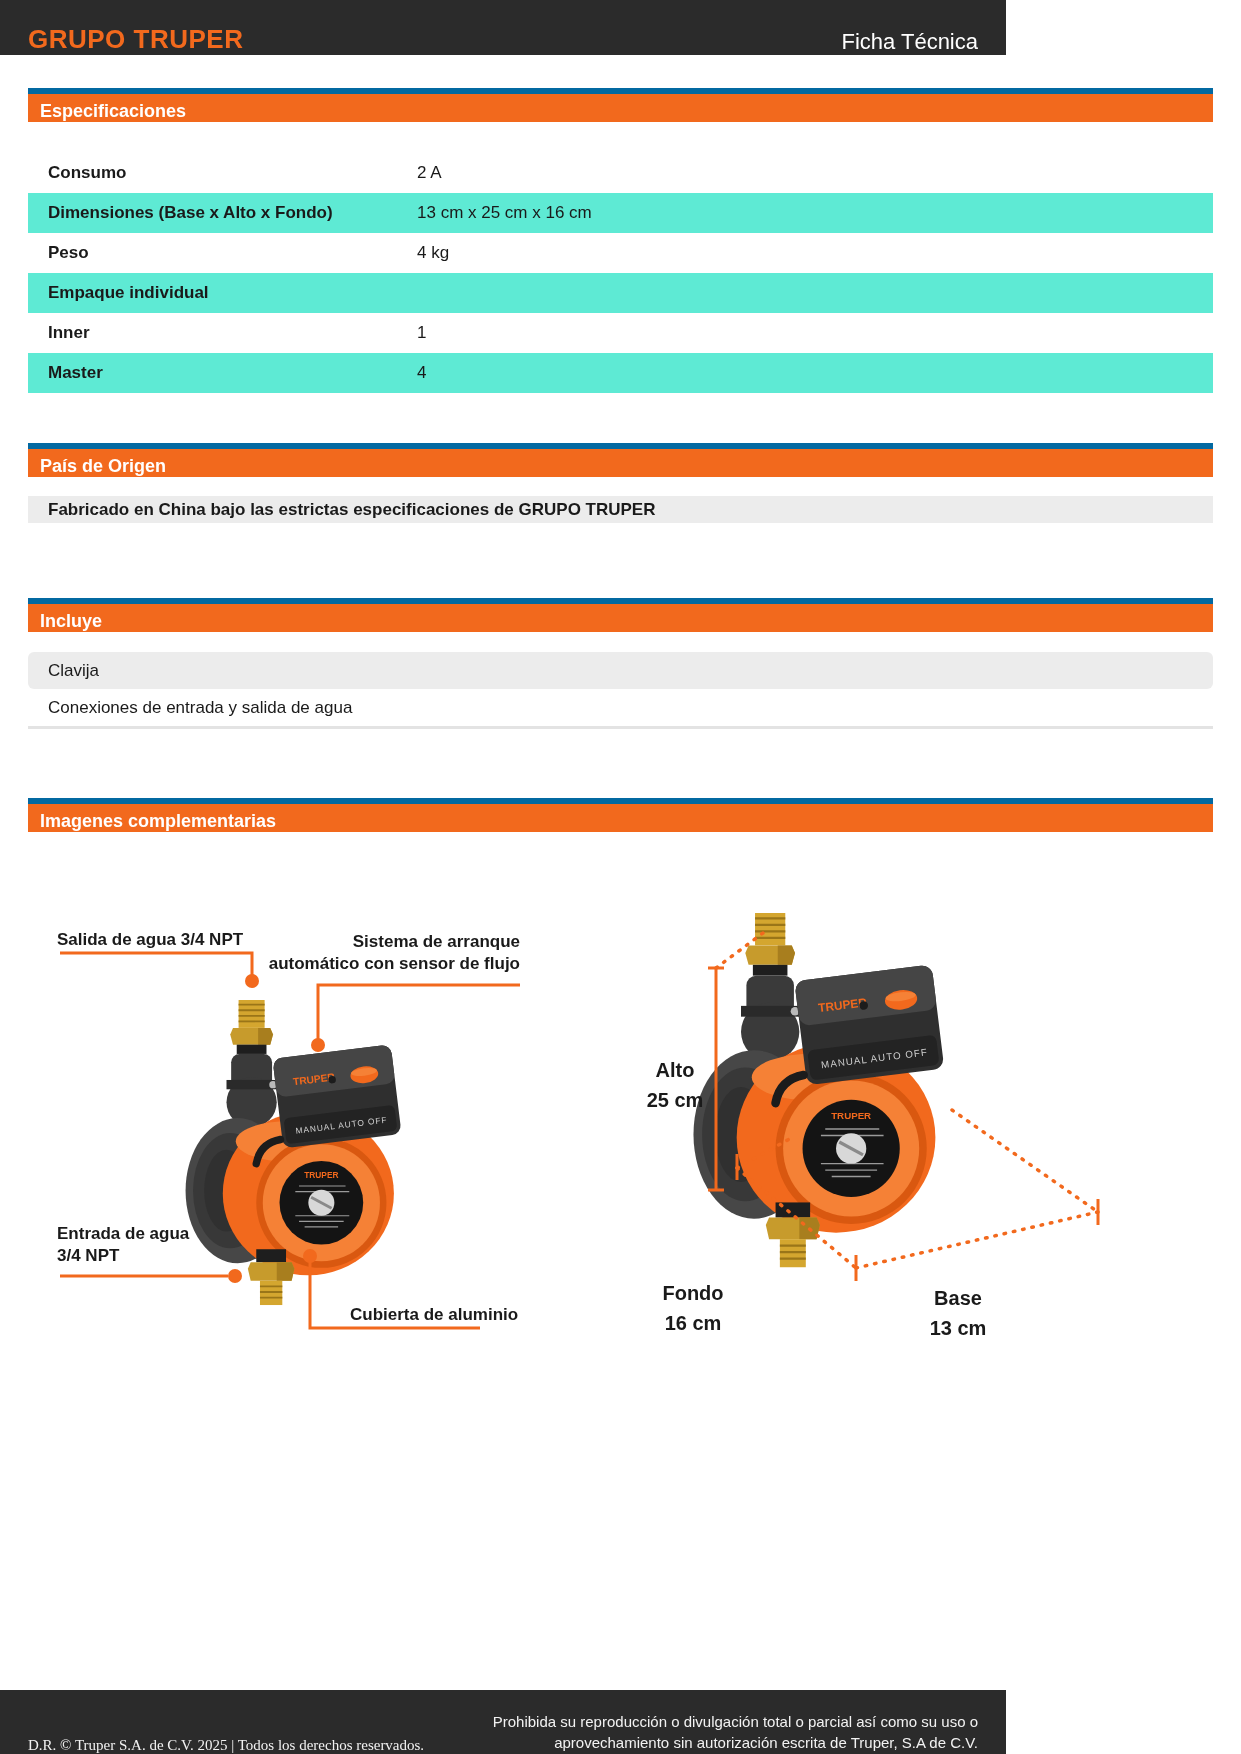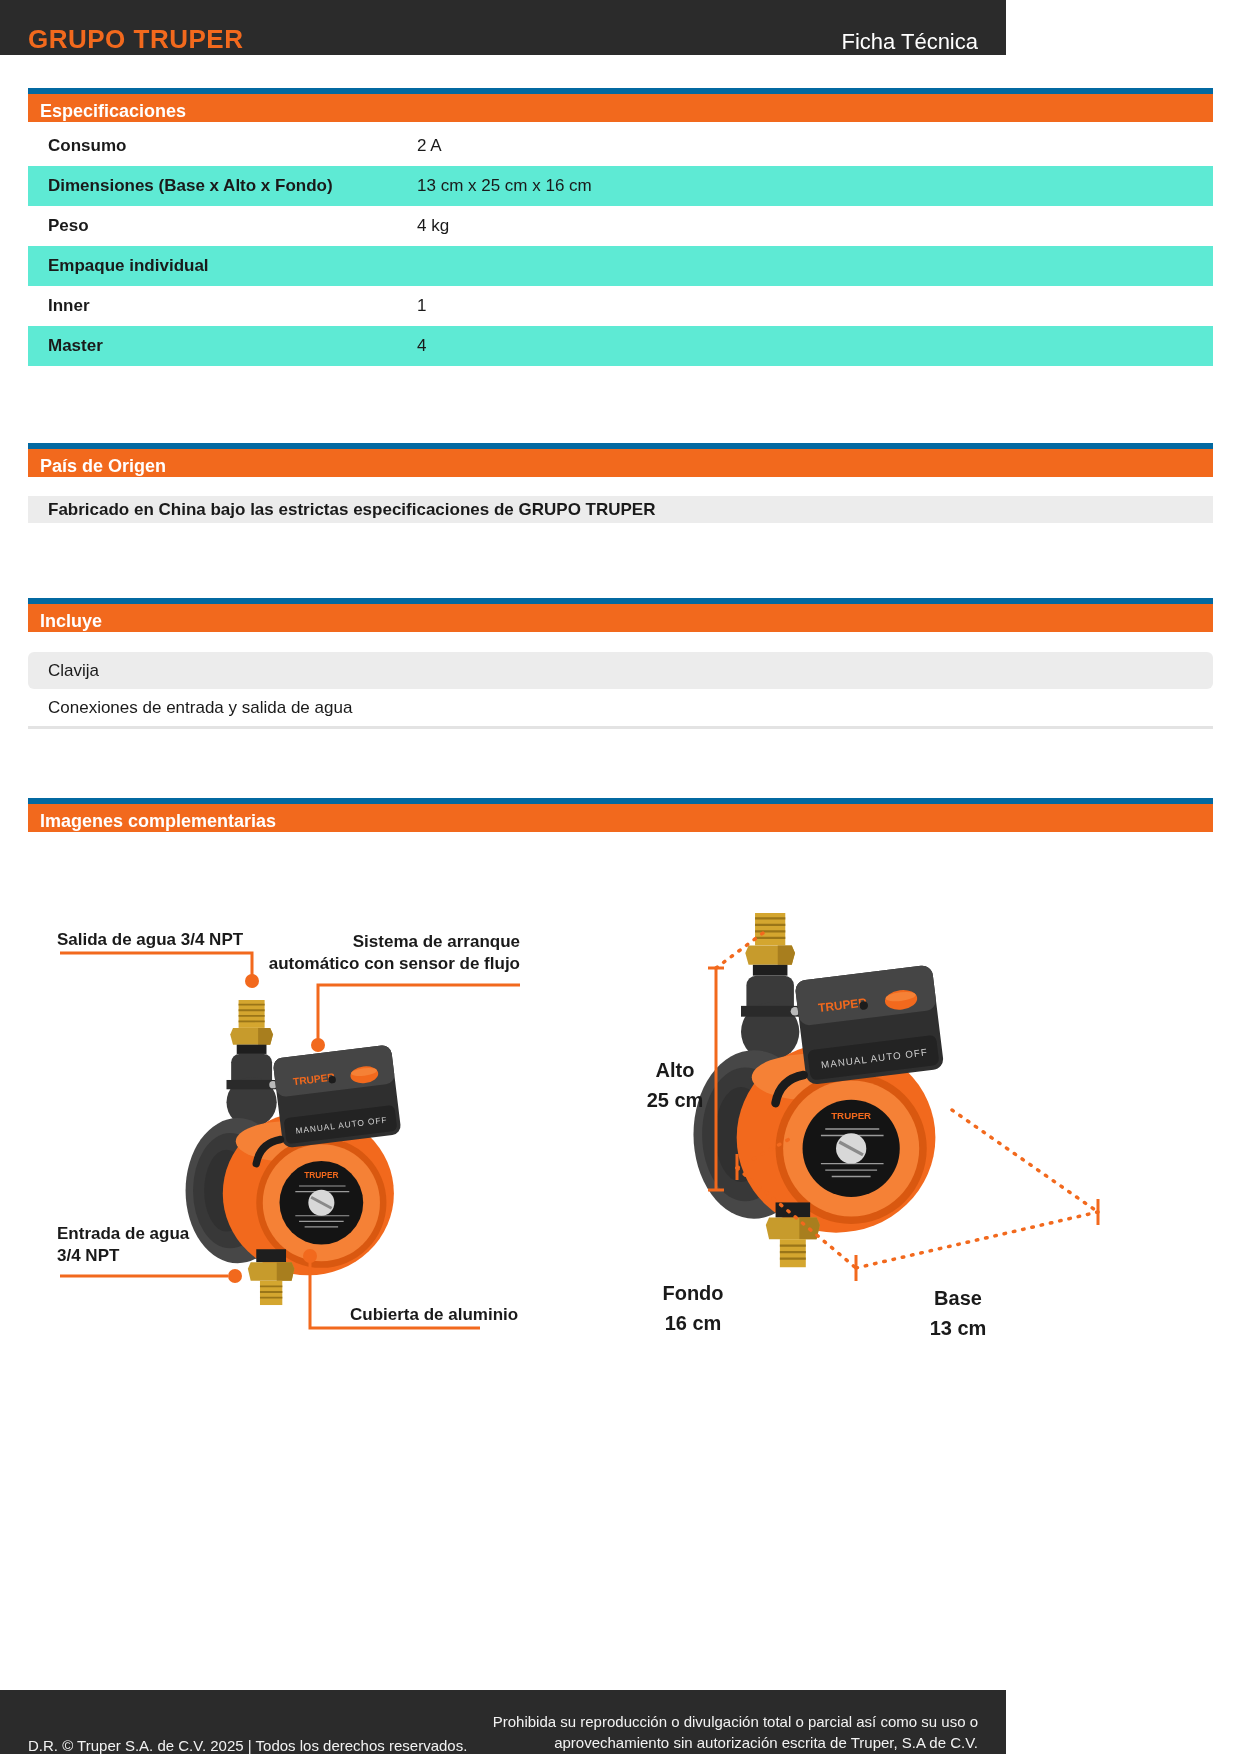--- a/index.html
+++ b/index.html
@@ -10,32 +10,32 @@
   
   .topbar, .footer {
     position:absolute; left:0; width:1006px; background:#2b2b2b;
     display:flex; align-items:flex-end; justify-content:space-between;
     box-sizing:border-box; padding:0 28px;
   }
   .topbar { top:0; height:55px; }
   .footer { top:1690px; height:64px; }
   .brand { color:#F2691D; font-weight:bold; font-size:26px; letter-spacing:0.5px; }
   .doctype { color:#ffffff; font-size:22px; font-weight:400; }
-  .footer-left { color:#f2f2f2; font-size:15px; }
+  .footer-left { color:#f2f2f2; font-size:15px;font-family:Liberation Serif, serif; }
   .footer-right { color:#f2f2f2; font-size:15px; text-align:right; line-height:1.45; }
 
   
   .secbar {
     position:absolute; left:28px; width:1185px; height:34px;
     background:#F2691D; border-top:6px solid #0369a1;
     color:#ffffff; font-weight:bold; font-size:18px; line-height:34px;
     padding-left:12px; box-sizing:border-box;
   }
   
-  .spec-table { position:absolute; left:28px; top:126px; width:1185px; }
+  .spec-table { position:absolute; left:28px; top:153px; width:1185px; }
   .spec-row { display:flex; height:40px; align-items:center; font-size:17px; }
   .spec-row.alt { background:#5eead4; }
   .spec-label { width:389px; padding-left:20px; box-sizing:border-box; font-weight:bold; }
   .spec-value { flex:1; }
 
   .single-row {
     position:absolute; left:28px; width:1185px; height:27px; background:#ECECEC;
     display:flex; align-items:center; padding-left:20px; box-sizing:border-box;
     font-size:17px; font-weight:bold;
   }

